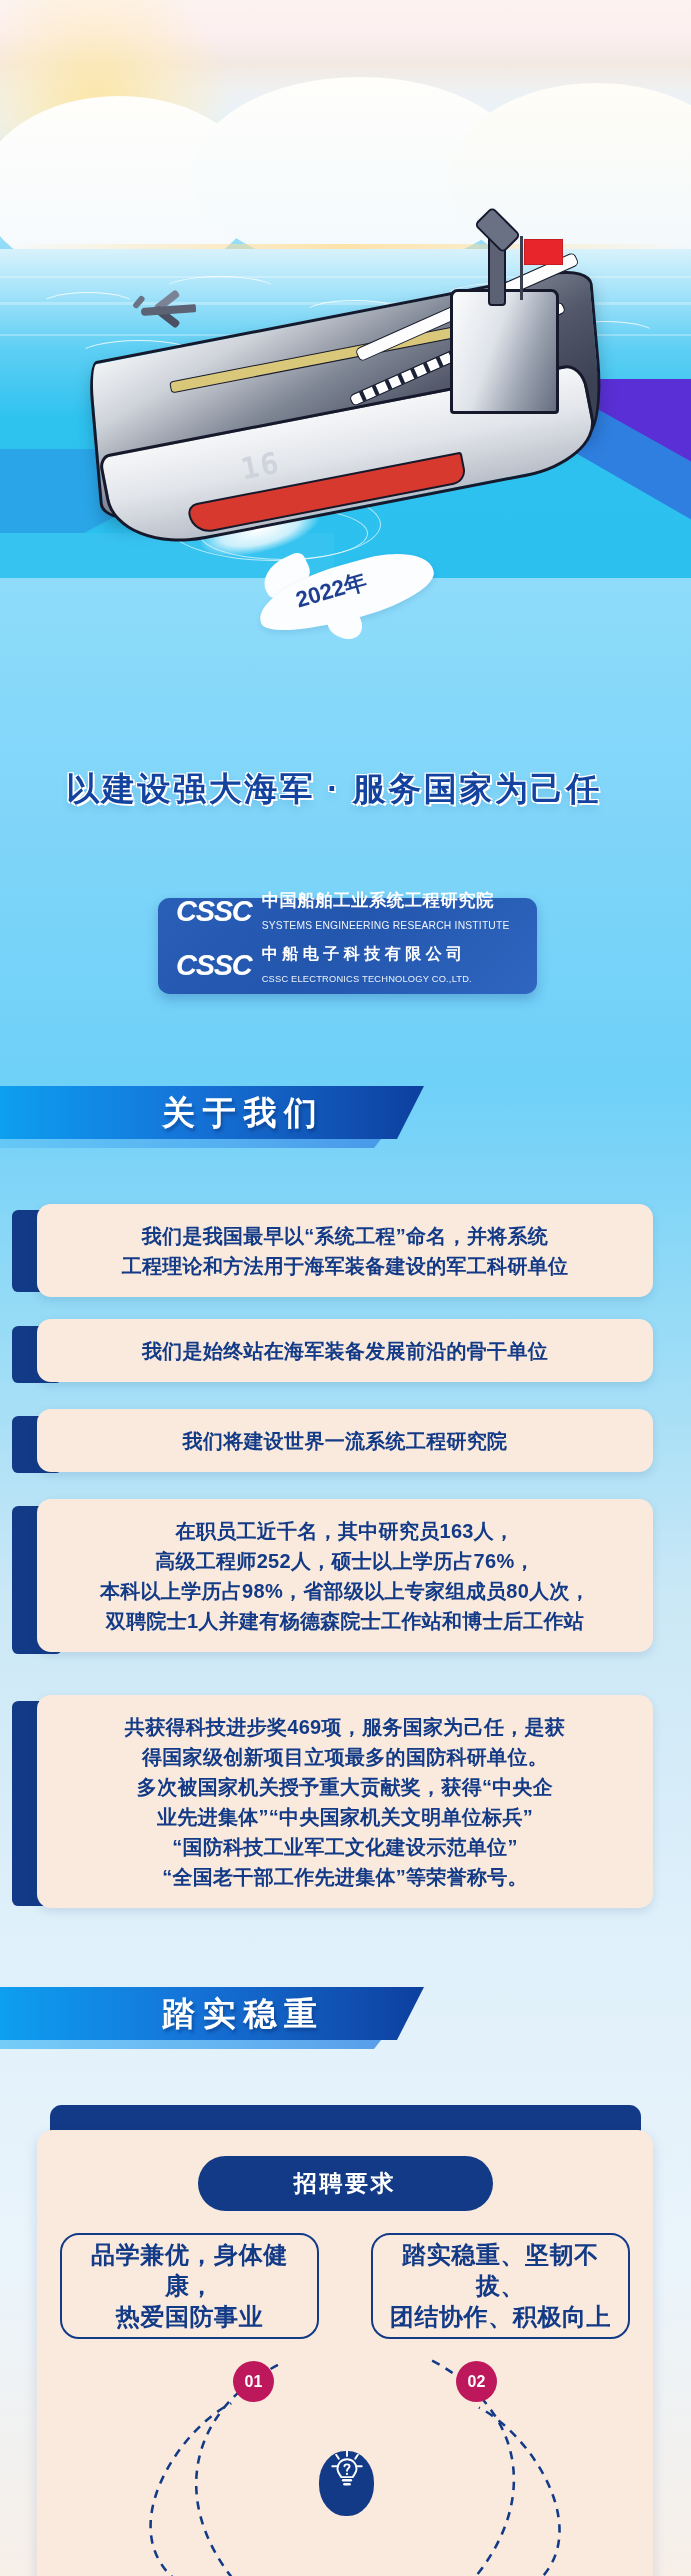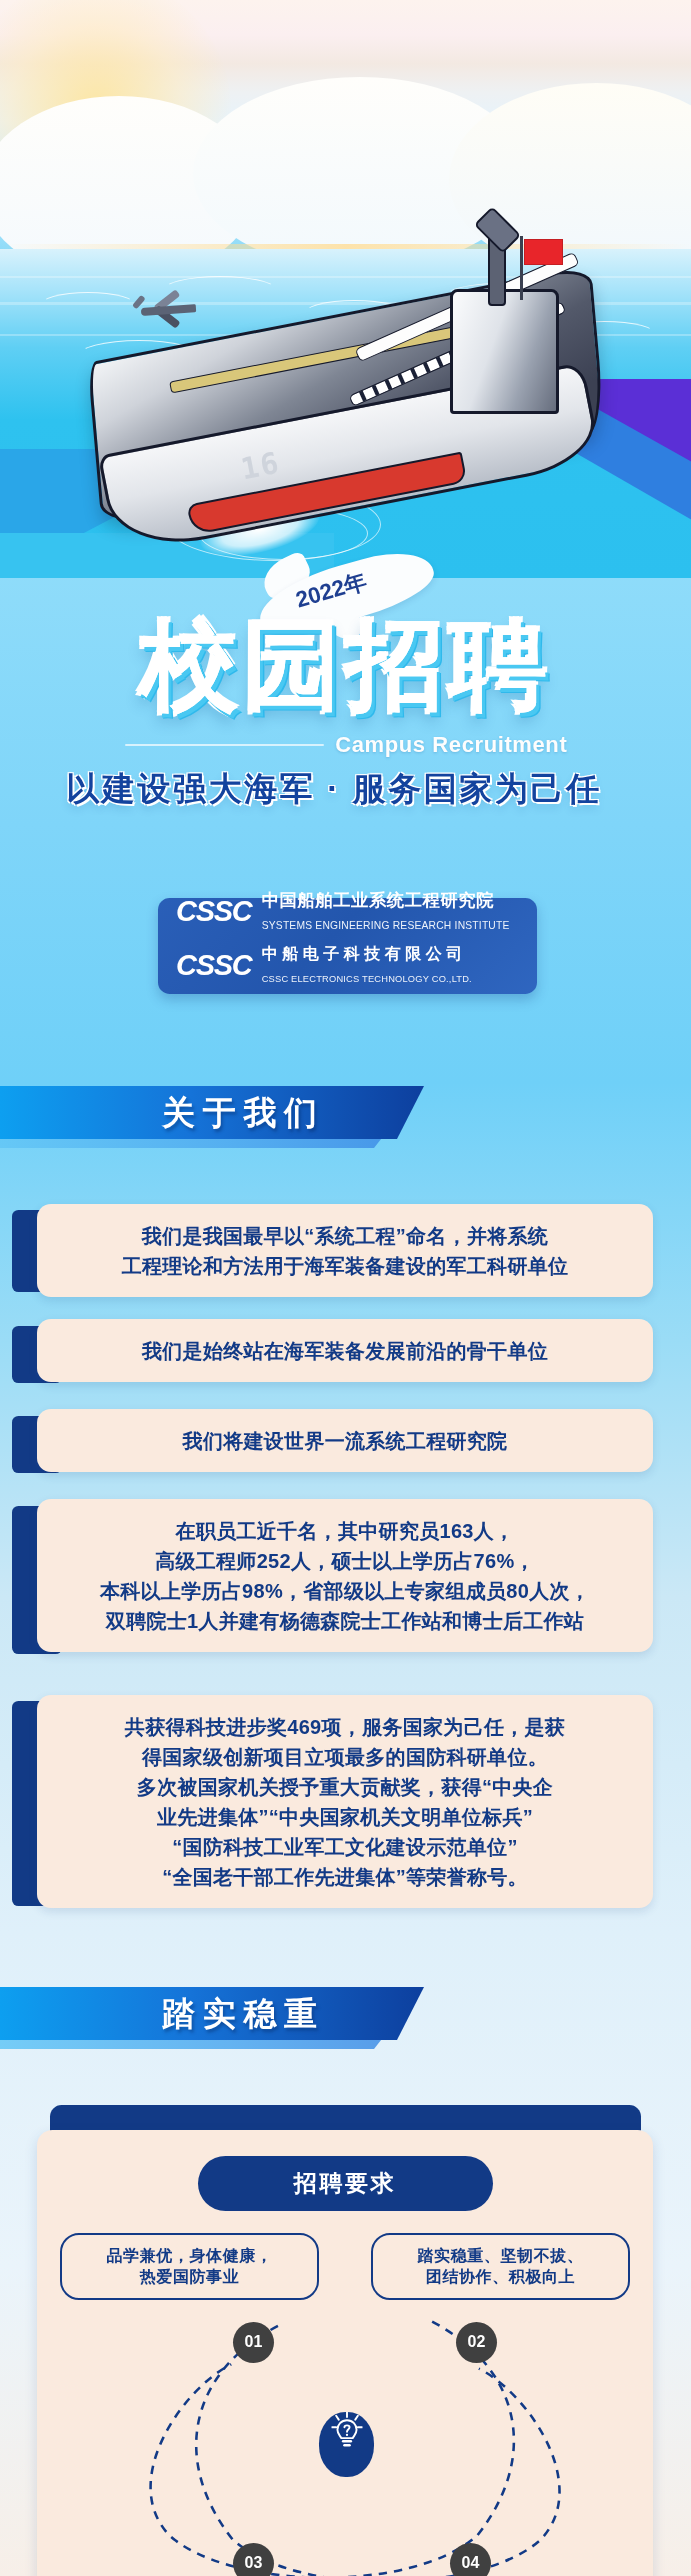--- a/index.html
+++ b/index.html
@@ -151,27 +151,27 @@
     margin:0 auto;width:295px;height:55px;background:#123a86;border-radius:28px;
     display:flex;align-items:center;justify-content:center;
   }
   .req-title span{font-size:23px;font-weight:bold;color:#ffffff;letter-spacing:2.6px;}
   .req-grid{display:flex;justify-content:space-between;margin-top:22px;}
   .req-pill{
     width:259px;min-height:67px;border:2.6px solid #123a86;border-radius:19px;
     display:flex;align-items:center;justify-content:center;text-align:center;
     box-sizing:border-box;padding:5.1px 9px;
   }
-  .req-pill span{font-size:16px;font-weight:bold;color:#123a86;line-height:1.28;letter-spacing:0.6px;}
+  .req-pill span{font-size:24px;font-weight:bold;color:#123a86;line-height:1.28;letter-spacing:0.6px;}
 
   
   .atom{position:relative;width:100%;height:302px;margin-top:3.9px;}
   .atom svg{position:absolute;left:50%;top:0;transform:translateX(-50%);}
   .atom-node{
-    position:absolute;width:41px;height:41px;border-radius:50%;background:#404040;
+    position:absolute;width:41px;height:41px;border-radius:50%;background:#be185d;
     display:flex;align-items:center;justify-content:center;color:#fff;font-size:16px;font-weight:bold;
   }
   .n01{left:173px;top:18px;} .n02{left:396px;top:18px;text-align:center;}
   .n03{left:173px;top:239px;} .n04{left:390px;top:239px;}
   .atom-center{
     position:absolute;left:259px;top:108px;width:55px;height:65px;border-radius:48%;
     background:#123a86;display:flex;align-items:center;justify-content:center;
   }
 </style>
 </head>
@@ -229,27 +229,20 @@
     </div>
   </div>
 
   <div class="plane-badge">
     <div class="plane-fin"></div>
     <div class="plane-shape"></div>
     <div class="plane-tail"></div>
     <div class="year-text">2022年</div>
   </div>
 
-  <div class="main-title">
-    <span class="zh">校园招聘</span>
-  </div>
-  <div class="sub-en-row">
-    <div class="sub-en-line"></div>
-    <span class="sub-en">Campus Recruitment</span>
-  </div>
   <div class="slogan">
     <span>以建设强大海军 · 服务国家为己任</span>
   </div>
 
   <div class="logo-panel">
     <div class="logo-row">
       <span class="cssc-mark">CSSC</span>
       <span class="logo-texts">
         <span class="logo-zh">中国船舶工业系统工程研究院</span>
         <span class="logo-en">SYSTEMS ENGINEERING RESEARCH INSTITUTE</span>

